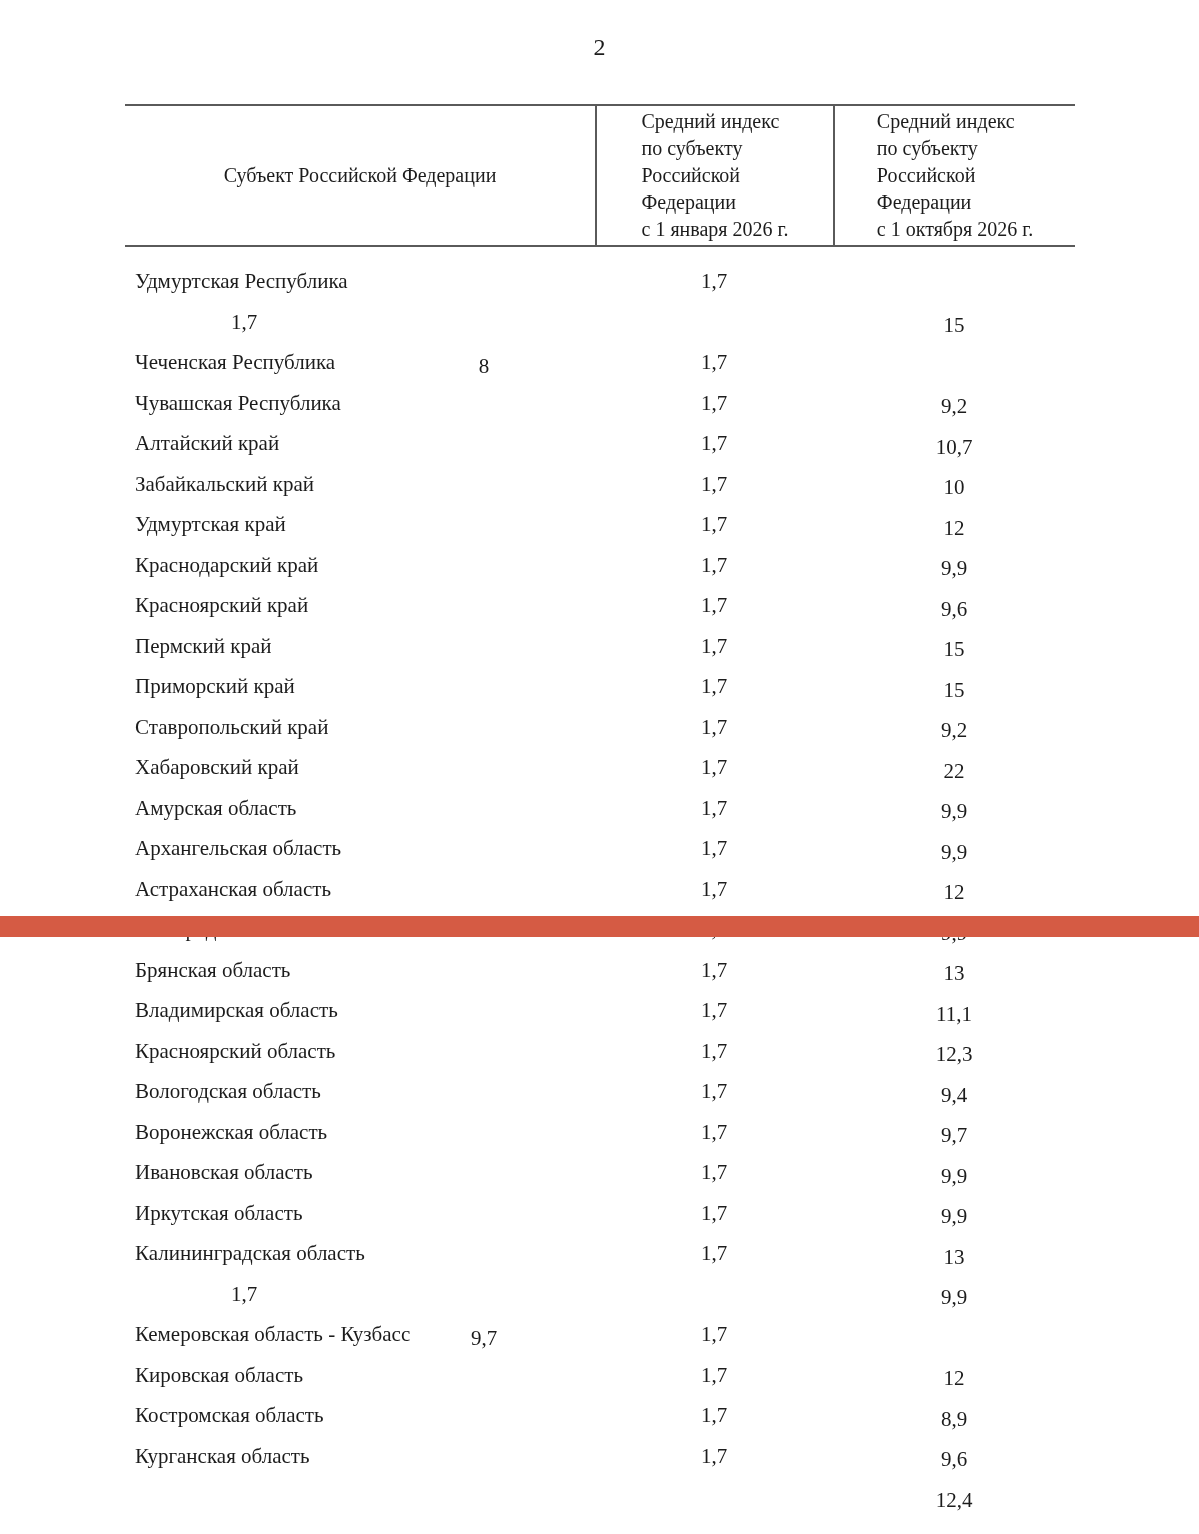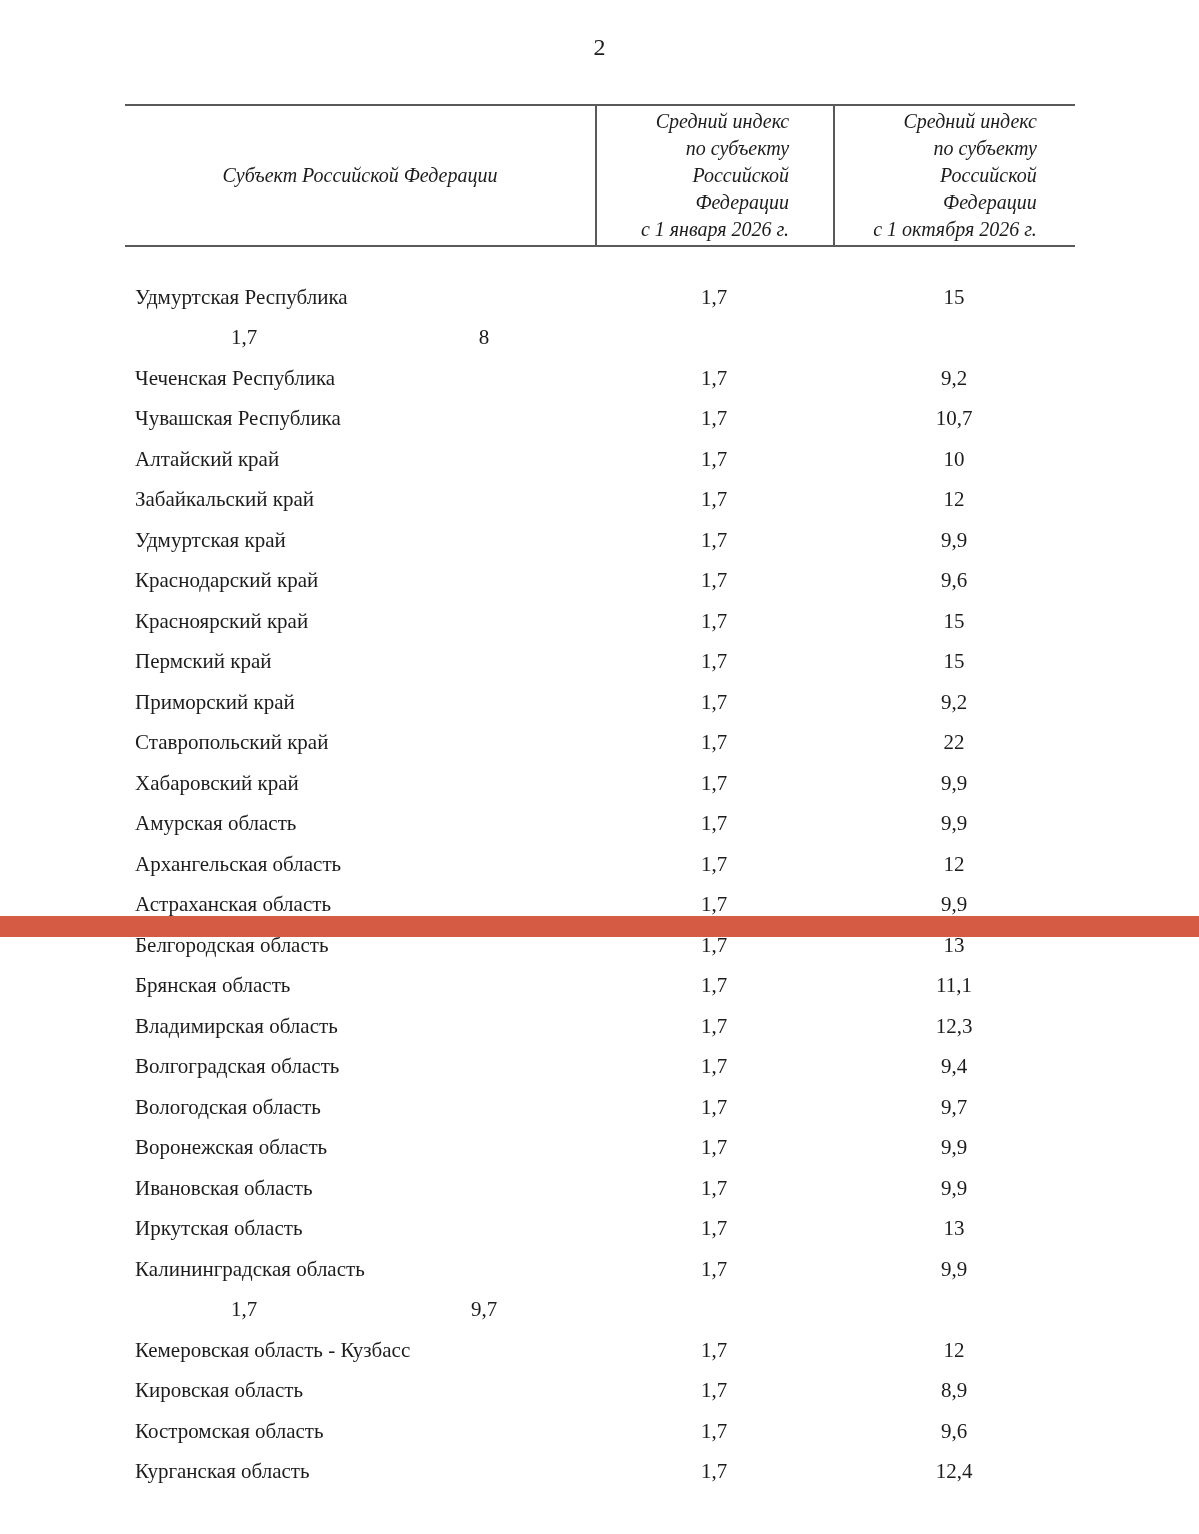--- a/index.html
+++ b/index.html
@@ -40,34 +40,33 @@
     border-top: 2px solid #5a5a5a;
     border-bottom: 2px solid #5a5a5a;
     height: 143px;
     box-sizing: border-box;
   }
   .th {
     box-sizing: border-box;
     display: flex;
     align-items: center;
     justify-content: center;
-    text-align: right;
+    text-align: left;
     font-size: 20px;
-    font-style: italic;
   }
   .th1 { width: 470px; }
   .th2 { width: 238px; border-left: 2px solid #5a5a5a; white-space: pre-line; line-height: 27px; }
   .th3 { width: 242px; border-left: 2px solid #5a5a5a; white-space: pre-line; line-height: 27px; }
   .tbody {
     padding-top: 22px;
   }
   .tr {
     display: flex;
     height: 40.5px;
-    align-items: flex-end;
+    align-items: flex-start;
   }
   .td {
     box-sizing: border-box;
     font-size: 21px;
   }
   .td-region {
     width: 470px;
     padding-left: 10px;
   }
   .td-jan {
@@ -217,21 +216,21 @@
     <div class="td td-oct">11,1</div>
   </div>
 
   <div class="tr">
     <div class="td td-region">Владимирская область</div>
     <div class="td td-jan">1,7</div>
     <div class="td td-oct">12,3</div>
   </div>
 
   <div class="tr">
-    <div class="td td-region">Волгоградская область</div>
+    <div class="td td-region">Красноярский область</div>
     <div class="td td-jan">1,7</div>
     <div class="td td-oct">9,4</div>
   </div>
 
   <div class="tr">
     <div class="td td-region">Вологодская область</div>
     <div class="td td-jan">1,7</div>
     <div class="td td-oct">9,7</div>
   </div>
 

